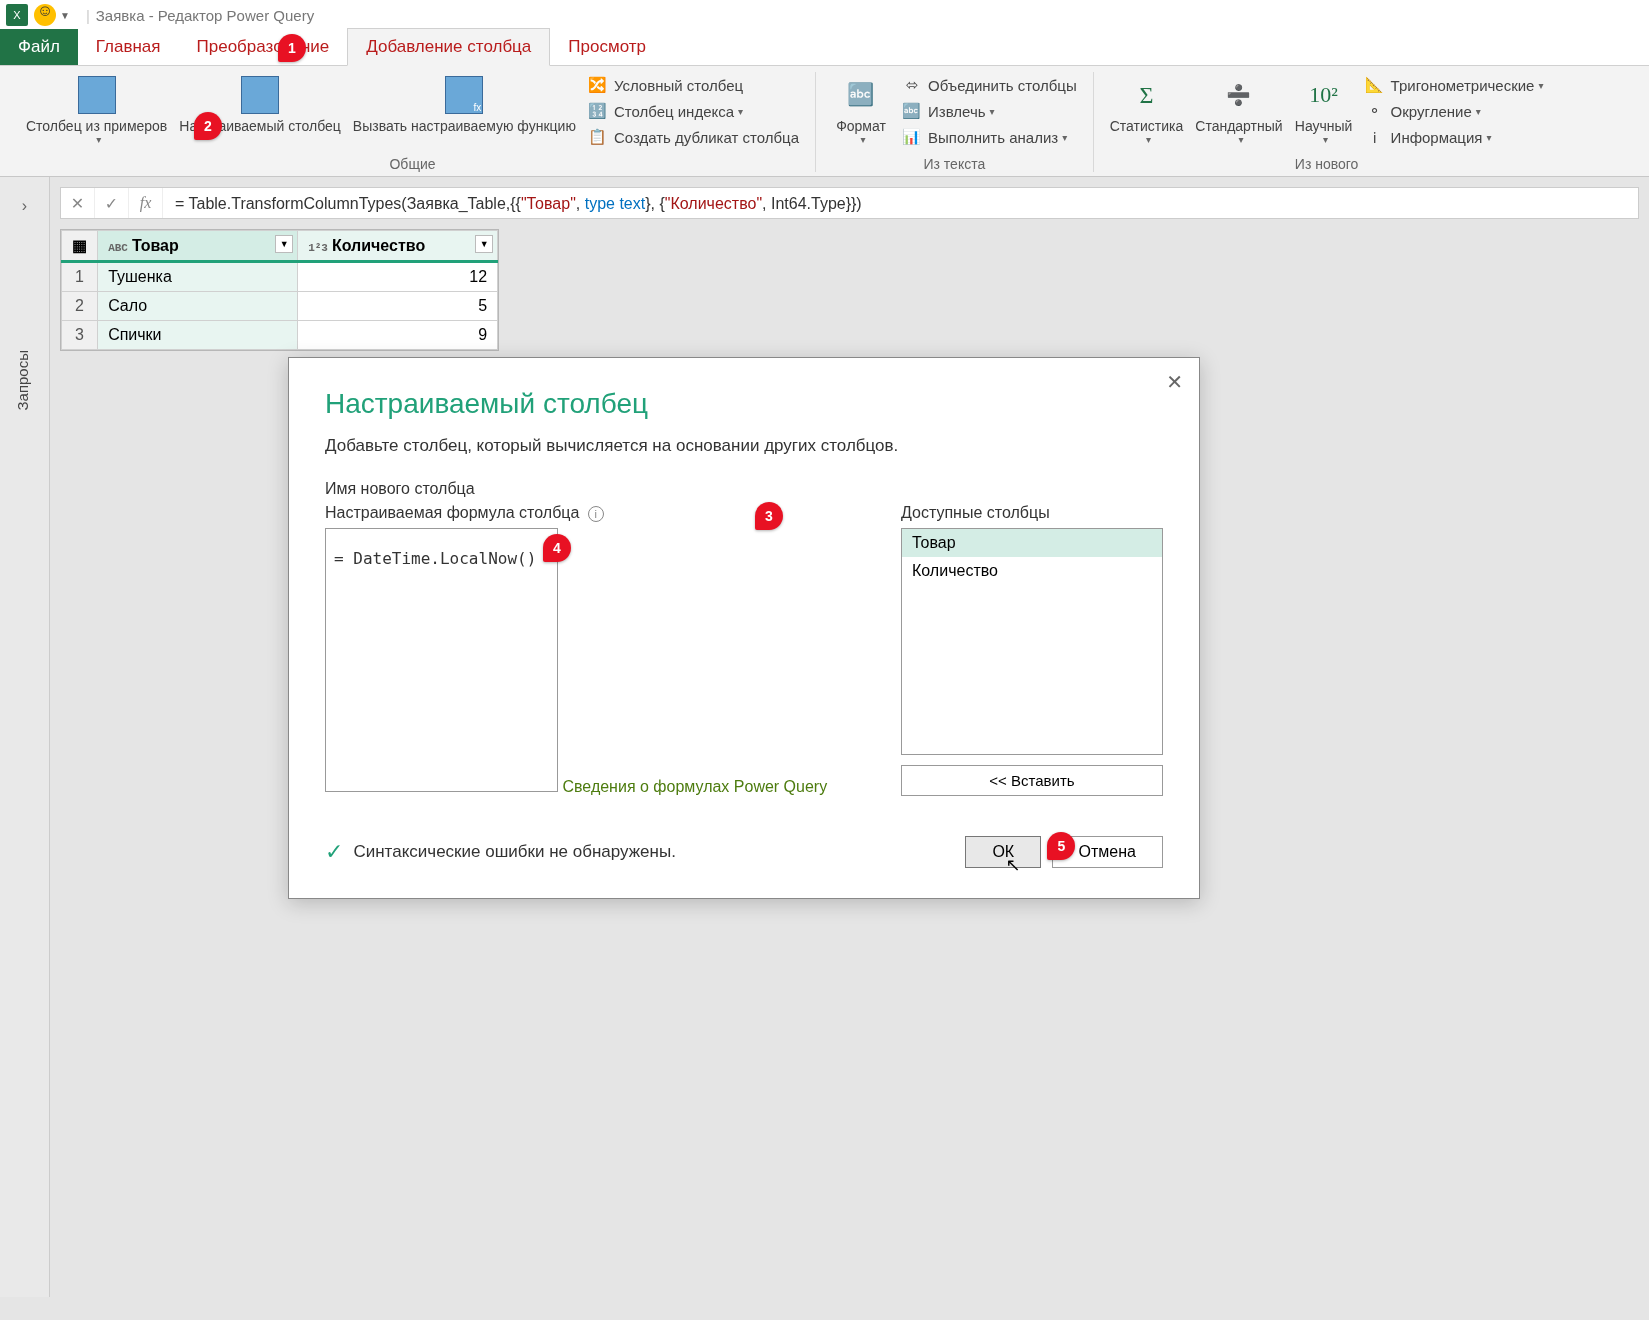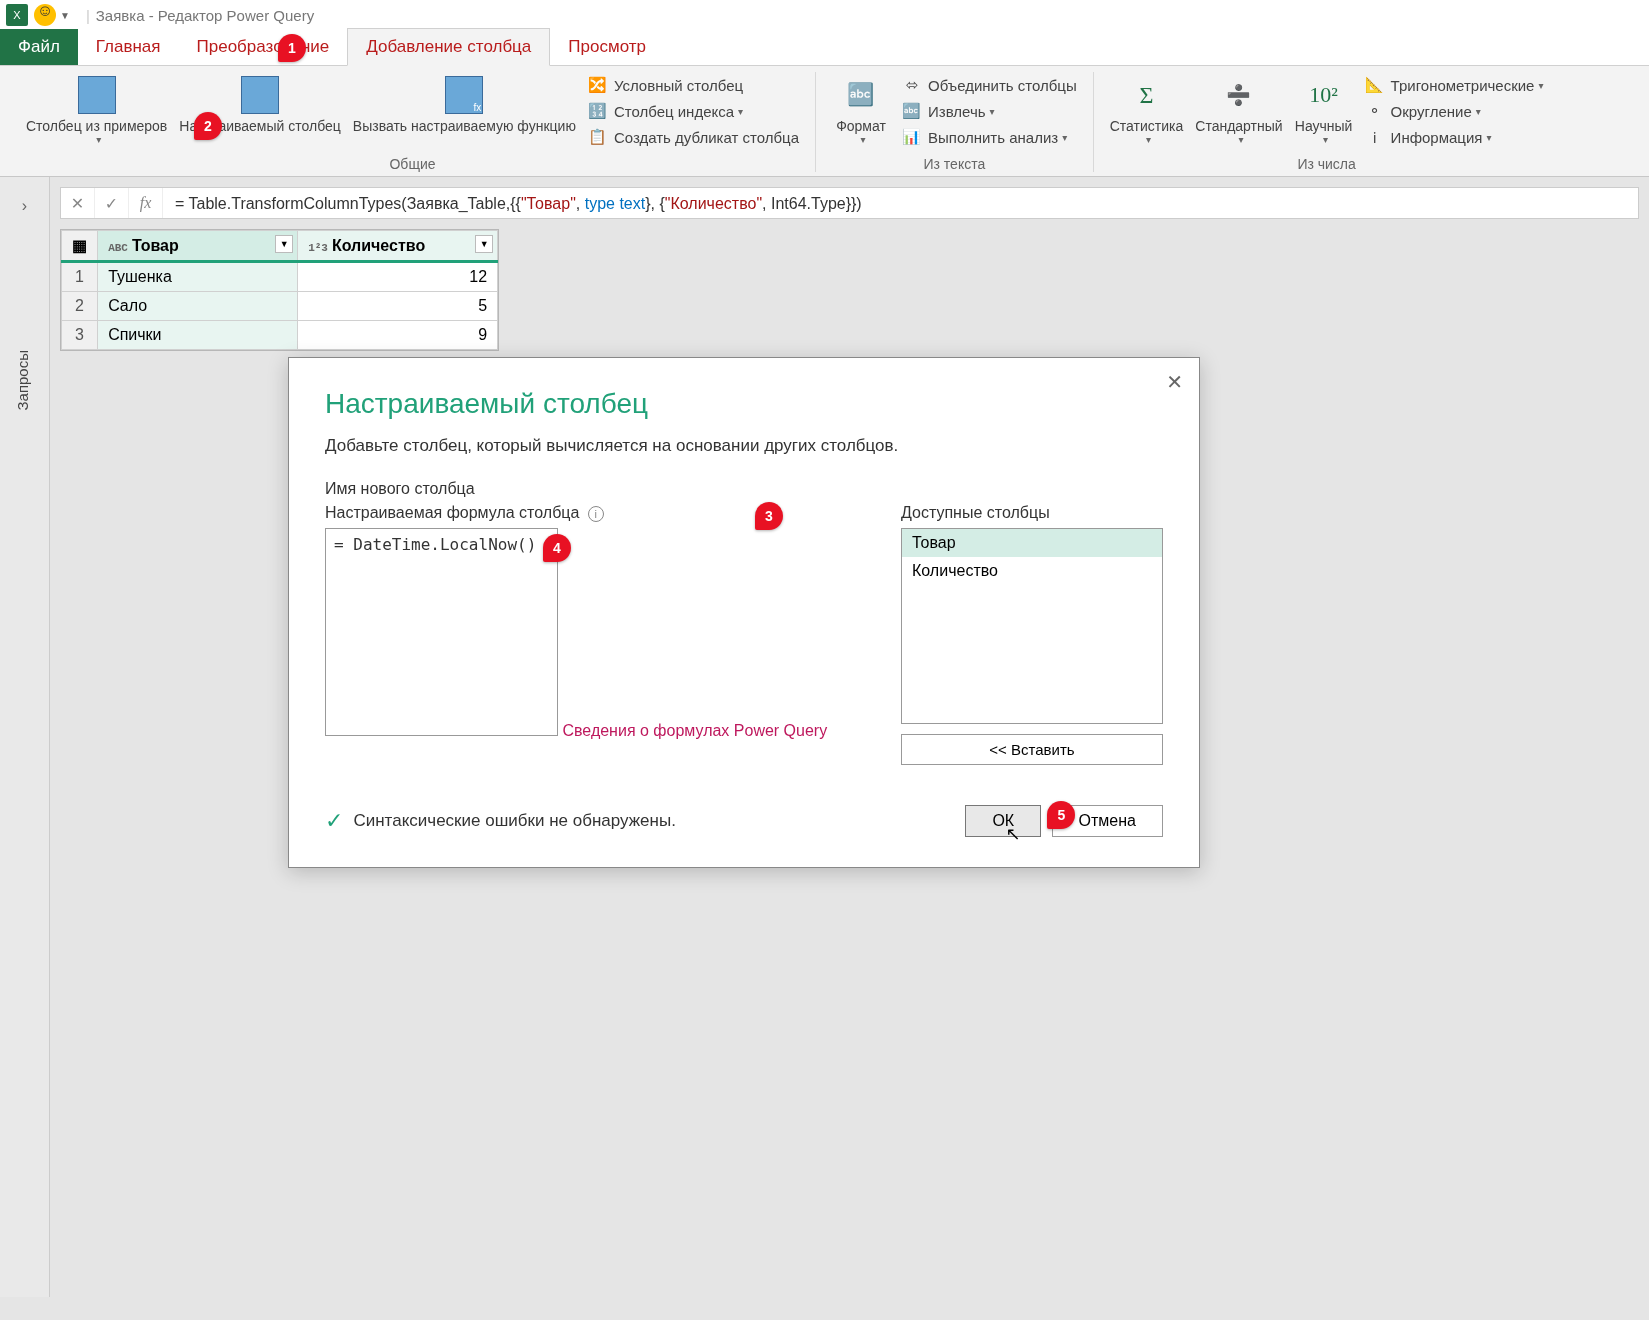--- a/index.html
+++ b/index.html
@@ -68,27 +68,27 @@
 
 
 .dialog { position:absolute; left:238px; top:180px; width:912px; background:#fff; border:1px solid #888; box-shadow:0 4px 20px rgba(0,0,0,0.2); padding:30px 36px;}
 .dialog .close { position:absolute; right:16px; top:12px; font-size:20px; color:#666; cursor:pointer;}
 .dialog h1 { font-size:28px; font-weight:400; color:#21a179; margin-bottom:16px;}
 .dialog .subtitle { font-size:17px; color:#333; margin-bottom:24px;}
 .dialog label { font-size:16px; color:#333; display:block; margin-bottom:6px;}
 .dialog .textinput { width:550px; border:1px solid #999; padding:5px 8px; font-size:17px; color:#333; margin-bottom:16px;}
 .dialog .info-ic { display:inline-block; width:16px; height:16px; border:1px solid #888; border-radius:50%; font-size:11px; text-align:center; line-height:14px; color:#888; margin-left:4px;}
 .dialog .row2 { display:flex; gap:18px;}
-.dialog .formula-box { flex:1; border:1px solid #999; height:208px; padding:6px 8px; font-family:Consolas,monospace; font-size:16px; color:#333; resize:none; overflow:auto;}
+.dialog .formula-box { flex:1; border:1px solid #999; height:264px; padding:20px 8px; font-family:Consolas,monospace; font-size:16px; color:#333; resize:none; overflow:auto;}
 .dialog .avail-col { width:262px; display:flex; flex-direction:column;}
 .dialog .avail-list { border:1px solid #999; flex:1; min-height:196px;}
 .dialog .avail-list .item { padding:5px 10px; font-size:16px; cursor:pointer;}
 .dialog .avail-list .item.sel { background:#d4ede5;}
 .dialog .insert-btn { border:1px solid #999; background:#fff; padding:6px; font-size:15px; margin-top:10px; cursor:pointer;}
-.dialog .link { color:#be185d; font-size:16px; margin-top:12px; display:inline-block; cursor:pointer;}
+.dialog .link { color:#4d7c0f; font-size:16px; margin-top:12px; display:inline-block; cursor:pointer;}
 .dialog .footer { display:flex; align-items:center; justify-content:space-between; margin-top:40px;}
 .dialog .status { display:flex; align-items:center; font-size:17px; color:#333;}
 .dialog .status .chk { color:#21a179; font-size:22px; margin-right:10px;}
 .dialog .btns button { border:1px solid #999; background:#fff; padding:6px 26px; font-size:16px; margin-left:6px; cursor:pointer;}
 .dialog .btns button.primary { background:#e8e8e8; border:1px solid #777;}
 .cursor-img { position:absolute; font-size:18px; color:#000;}
 
 
 .ic-table{ background:linear-gradient(#6aa8d8,#6aa8d8); border:1px solid #3a6a9a;}
 .ic-fx{ background:#6aa8d8; border:1px solid #3a6a9a; position:relative;}
@@ -196,21 +196,21 @@
         <div class="smallbtn drop-ic">
             <span class="ic">⚬</span>
             <span>Округление</span>
           </div>
         <div class="smallbtn drop-ic">
             <span class="ic">ℹ</span>
             <span>Информация</span>
           </div>
       </div>
     </div>
-    <div class="group-label">Из числа</div>
+    <div class="group-label">Из нового</div>
   </div>
 </div>
 
 <div class="content-area">
   <div class="queries-pane">
     <span class="expand">›</span>
   </div>
   <div class="queries-label">Запросы</div>
 
   <div class="main-area">

